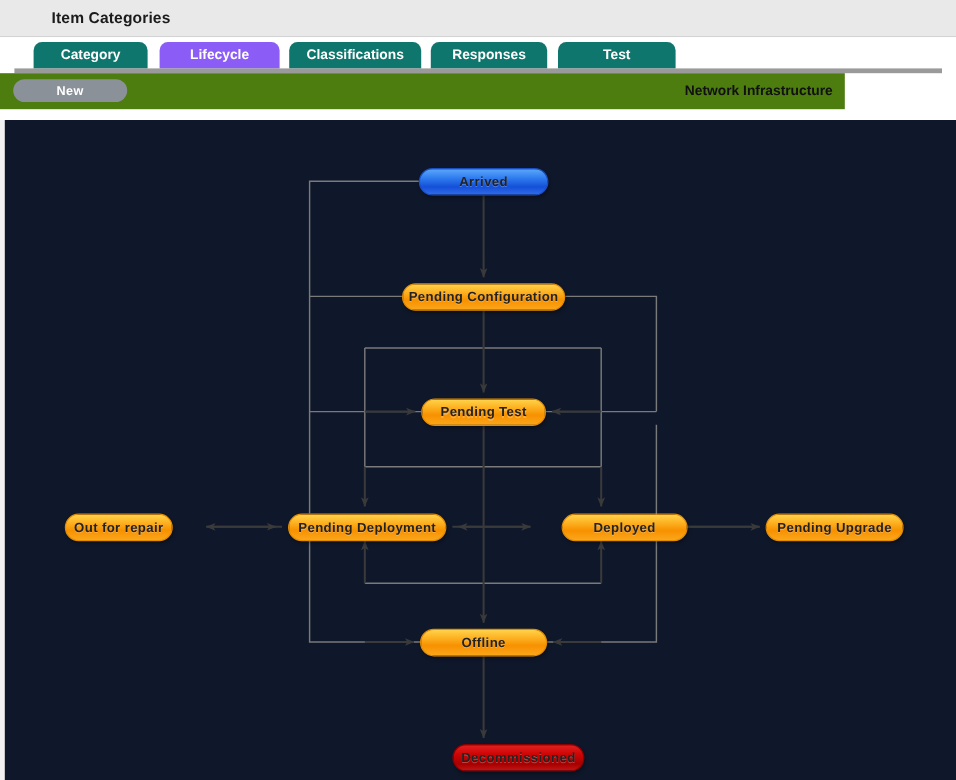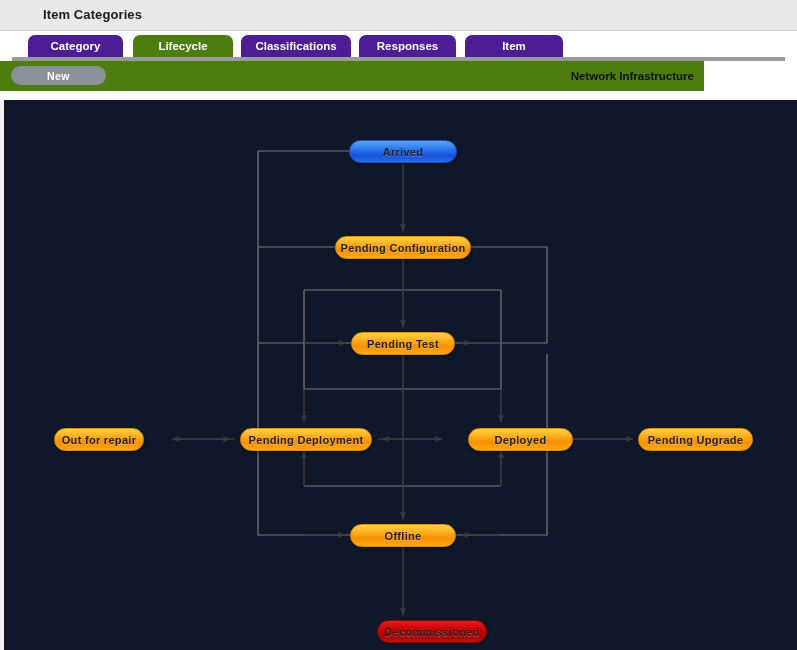--- a/index.html
+++ b/index.html
@@ -23,31 +23,31 @@
     font-size:13px;font-weight:bold;color:#1b1b1b;letter-spacing:.1px;padding-left:31px;
   }
 
   
   .tabstrip{
     position:absolute;left:0;top:31px;width:797px;height:30px;
     background:#ffffff;
   }
   .tab{
     position:absolute;top:4px;height:22px;
-    background:#4c1d95;
+    background:#0f766e;
     border-radius:7px 7px 0 0;
     color:#ffffff;
     font-size:11.5px;font-weight:bold;
     display:flex;align-items:center;justify-content:center;
     box-sizing:border-box;
     cursor:pointer;
     padding:0 10px;
     white-space:nowrap;
   }
-  .tab.active{background:#4d7c0f;}
+  .tab.active{background:#8b5cf6;}
   .tabrule{
     position:absolute;left:12px;top:57px;width:773px;height:4px;
     background:#9a9a9a;
   }
 
   
   .toolbar{position:absolute;left:0;top:61px;width:704px;height:30px;background:#4d7c0f;}
   .btn-new{
     position:absolute;left:11px;top:5px;width:95px;height:19px;
     background:#8b9199;
@@ -106,21 +106,21 @@
 
   <div class="titlebar">
     <div class="title">Item Categories</div>
   </div>
 
   <div class="tabstrip" id="tabbar">
       <div class="tab" style="left: 28px; width: 95px;">Category</div>
       <div class="tab active" style="left: 133px; width: 100px;">Lifecycle</div>
       <div class="tab" style="left: 241px; width: 110px;">Classifications</div>
       <div class="tab" style="left: 359px; width: 97px;">Responses</div>
-      <div class="tab" style="left: 465px; width: 98px;">Item</div>
+      <div class="tab" style="left: 465px; width: 98px;">Test</div>
     </div>
   <div class="tabrule"></div>
 
   <div class="toolbar">
     <div class="btn-new">New</div>
     <div class="ctx-label">Network Infrastructure</div>
   </div>
 
   <div class="canvas">
     <svg width="797" height="558">

